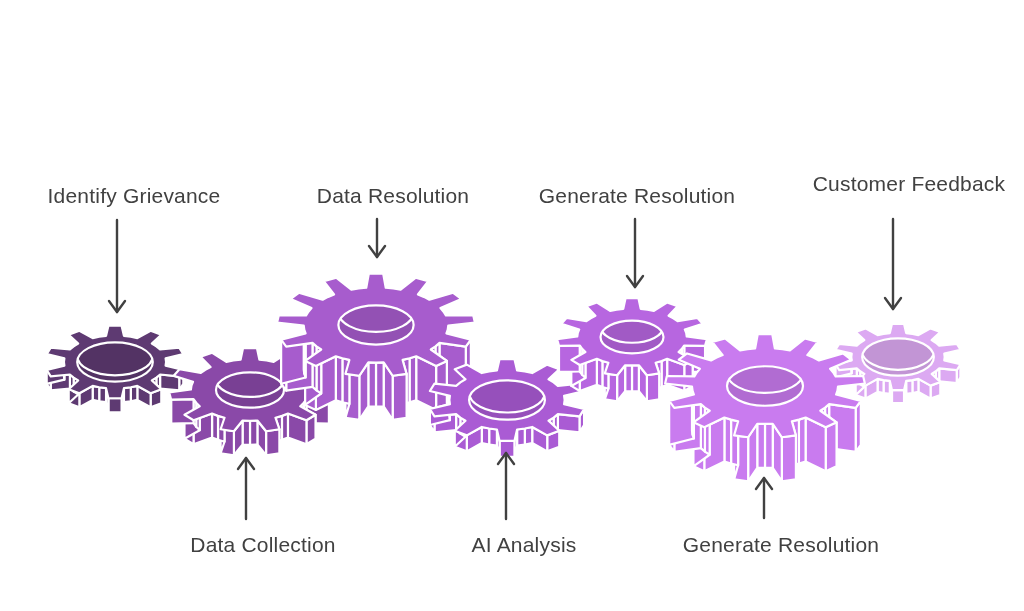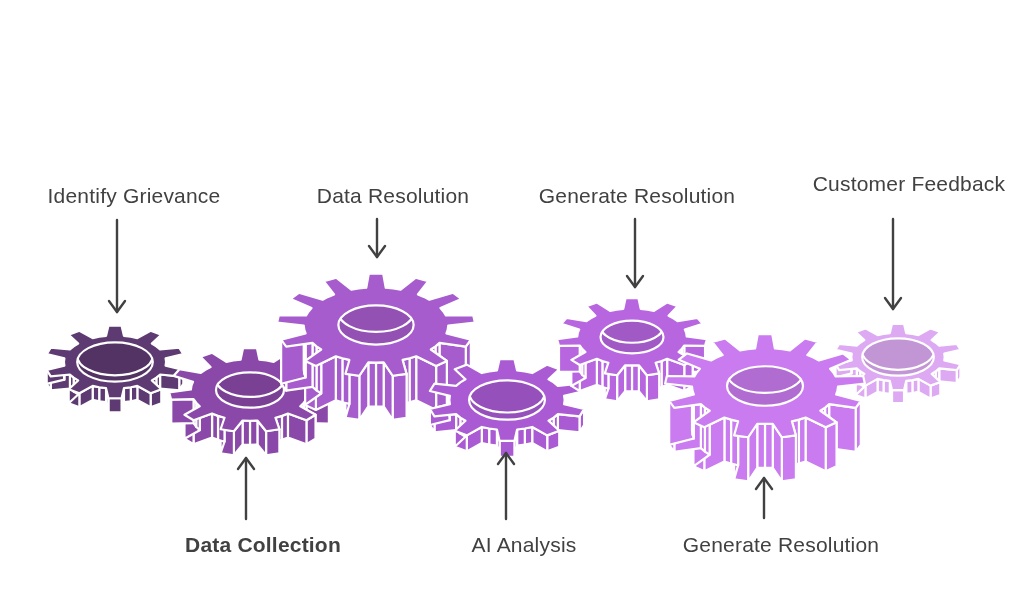--- a/index.html
+++ b/index.html
@@ -307,20 +307,20 @@
         <line x1="764" y1="518" x2="764" y2="478"></line>
         <polyline points="756,489 764,478 772,489"></polyline>
       </g>
       <g stroke="#414141" stroke-width="2.4" fill="none" stroke-linecap="round" stroke-linejoin="round">
         <line x1="893" y1="219" x2="893" y2="309"></line>
         <polyline points="885,298 893,309 901,298"></polyline>
       </g>
     </svg>
   <div id="labels-layer">
       <div class="step-label" style="left: 118px; top: 184px;">Identify Grievance</div>
-      <div class="step-label" style="left: 247px; top: 533px; font-weight: bold;">Data Collection</div>
+      <div class="step-label" style="left: 247px; top: 533px;">Data Collection</div>
       <div class="step-label" style="left: 377px; top: 184px;">Data Resolution</div>
       <div class="step-label" style="left: 508px; top: 533px;">AI Analysis</div>
       <div class="step-label" style="left: 621px; top: 184px;">Generate Resolution</div>
       <div class="step-label" style="left: 765px; top: 533px;">Generate Resolution</div>
       <div class="step-label" style="left: 893px; top: 172px;">Customer Feedback</div>
     </div>
 </div>
 
 </body></html>

